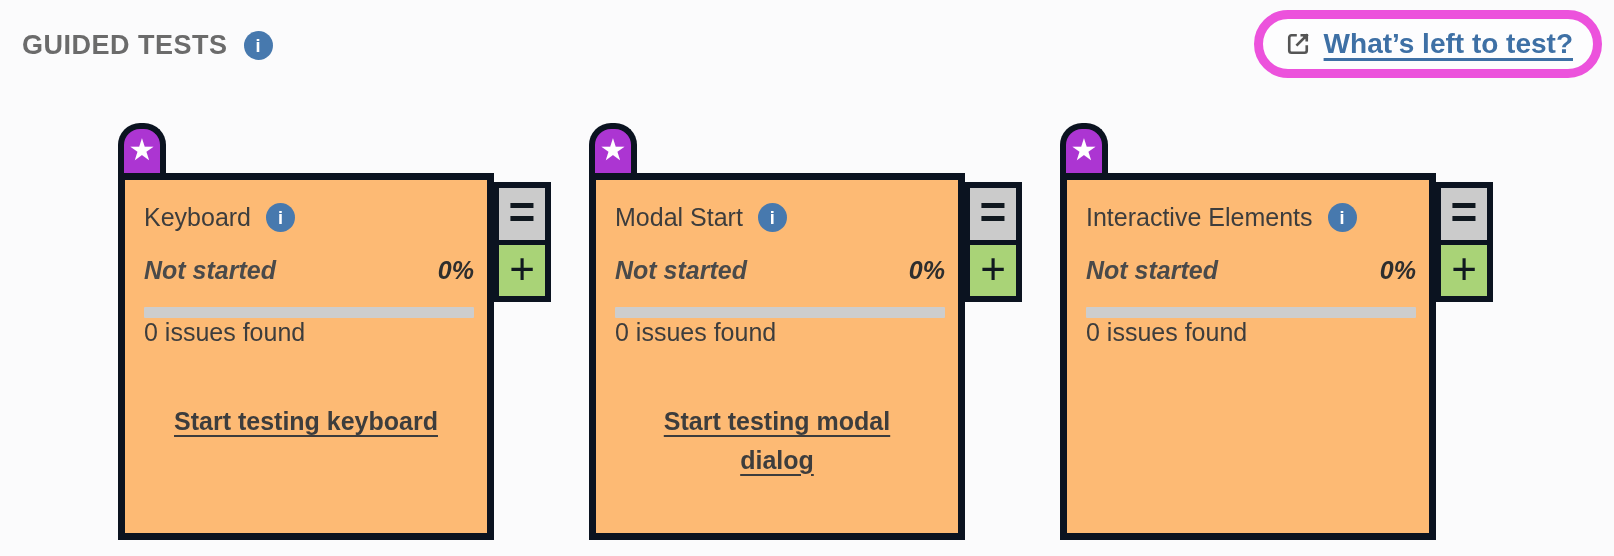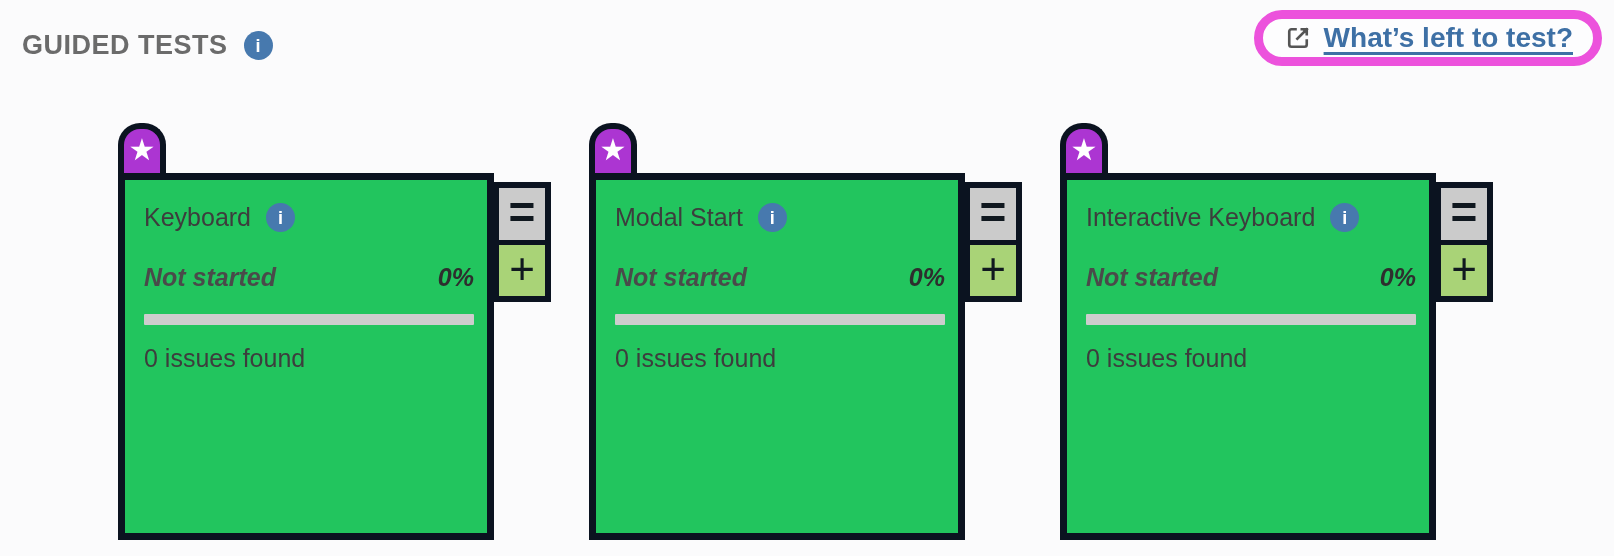--- a/index.html
+++ b/index.html
@@ -8,55 +8,55 @@
   .page { position:relative; width:1614px; height:556px; background:#fbfbfc; overflow:hidden; }
 
   
   .header-left { position:absolute; top:30px; left:22px; display:flex; align-items:center; gap:16px; }
   .section-title { font-size:27px; font-weight:700; color:#6b6b6b; letter-spacing:0.5px; }
   .info-icon { display:inline-flex; align-items:center; justify-content:center;
                width:29px; height:29px; border-radius:50%; background:#4779ae;
                color:#ffffff; font-size:18px; font-weight:700; font-style:normal; line-height:1;
                flex:0 0 auto; }
 
-  .whats-left-pill { position:absolute; top:10px; right:12px; height:56px;
+  .whats-left-pill { position:absolute; top:10px; right:12px; height:68px;
                      display:flex; align-items:center; gap:11px;
                      padding:0 20px; border:9px solid #ec52dc; border-radius:36px;
                      background:#fdfdfe; }
   .ext-icon { width:30px; height:30px; display:block; flex:0 0 auto; }
   .whats-left-link { font-size:28px; font-weight:700; color:#3e70a5;
                      text-decoration:underline; text-decoration-thickness:3px; text-underline-offset:5px;
                      cursor:pointer; white-space:nowrap; }
 
   
   .cards-row { position:absolute; top:123px; left:118px; display:flex; gap:38px; }
   .card-wrapper { position:relative; width:433px; height:417px; }
 
   .star-badge { position:absolute; top:0; left:0; z-index:1;
                 width:48px; height:57px; background:#ac35d2;
                 border:6px solid #0b1320; border-bottom:none;
                 border-radius:22px 22px 0 0;
                 display:flex; align-items:flex-start; justify-content:center; }
   .star-glyph { color:#ffffff; font-size:30px; line-height:1; margin-top:6px; }
 
   .card { position:absolute; top:50px; left:0; z-index:2;
-          width:376px; height:367px; background:#22c55e;
+          width:376px; height:367px; background:#fdba74;
           border:7px solid #0b1320; padding:0 13px; }
 
   .card-title-row { margin-top:23px; display:flex; align-items:center; gap:15px; padding-left:6px; }
   .card-title { font-size:25px; color:#3d3d3d; }
 
-  .status-row { margin-top:31px; display:flex; align-items:center; justify-content:space-between; padding-left:6px; }
+  .status-row { margin-top:24px; display:flex; align-items:center; justify-content:space-between; padding-left:6px; }
   .status-text { font-size:25px; font-style:italic; font-weight:700; color:#4a4a4a; }
   .status-pct  { font-size:25px; font-style:italic; font-weight:700; color:#2e2e2e; }
 
   .progress-track { margin-top:22px; margin-left:6px; height:11px; background:#cdcdcd; border-radius:1px; overflow:hidden; }
   .progress-fill  { height:100%; background:#4779ae; width:0%; }
 
-  .issues-text { margin-top:19px; padding-left:6px; font-size:25px; color:#3d3d3d; }
+  .issues-text { padding-left:6px; font-size:25px; color:#3d3d3d; }
 
   .start-link { display:block; margin:55px auto 0; max-width:300px; text-align:center;
                 font-size:25px; font-weight:700; color:#3d3d3d; line-height:1.55;
                 text-decoration:underline; text-decoration-thickness:2px; text-underline-offset:5px;
                 cursor:pointer; }
 
   
   .side-actions { position:absolute; top:59px; left:375px; z-index:1;
                   width:58px; height:120px; background:#0b1320;
                   border:6px solid #0b1320; display:flex; flex-direction:column; gap:5px; }
@@ -107,20 +107,21 @@
           <span class="info-icon">i</span>
         </div>
         <div class="status-row">
           <span class="status-text">Not started</span>
           <span class="status-pct">0%</span>
         </div>
         <div class="progress-track">
           <div class="progress-fill" style="width: 0%;"></div>
         </div>
         <div class="issues-text">0 issues found</div>
+        <a class="start-link">Start testing keyboard</a>
       </div>
     </div>
 
     <div class="card-wrapper">
       <div class="star-badge">
         <span class="star-glyph">★</span>
       </div>
       <div class="side-actions">
         <button class="side-btn btn-reorder">
           <span class="reorder-glyph">=</span>
@@ -135,38 +136,39 @@
           <span class="info-icon">i</span>
         </div>
         <div class="status-row">
           <span class="status-text">Not started</span>
           <span class="status-pct">0%</span>
         </div>
         <div class="progress-track">
           <div class="progress-fill" style="width: 0%;"></div>
         </div>
         <div class="issues-text">0 issues found</div>
+        <a class="start-link">Start testing modal dialog</a>
       </div>
     </div>
 
     <div class="card-wrapper">
       <div class="star-badge">
         <span class="star-glyph">★</span>
       </div>
       <div class="side-actions">
         <button class="side-btn btn-reorder">
           <span class="reorder-glyph">=</span>
         </button>
         <button class="side-btn btn-add">
           <span class="add-glyph">+</span>
         </button>
       </div>
       <div class="card">
         <div class="card-title-row">
-          <span class="card-title">Interactive Keyboard</span>
+          <span class="card-title">Interactive Elements</span>
           <span class="info-icon">i</span>
         </div>
         <div class="status-row">
           <span class="status-text">Not started</span>
           <span class="status-pct">0%</span>
         </div>
         <div class="progress-track">
           <div class="progress-fill" style="width: 0%;"></div>
         </div>
         <div class="issues-text">0 issues found</div>

